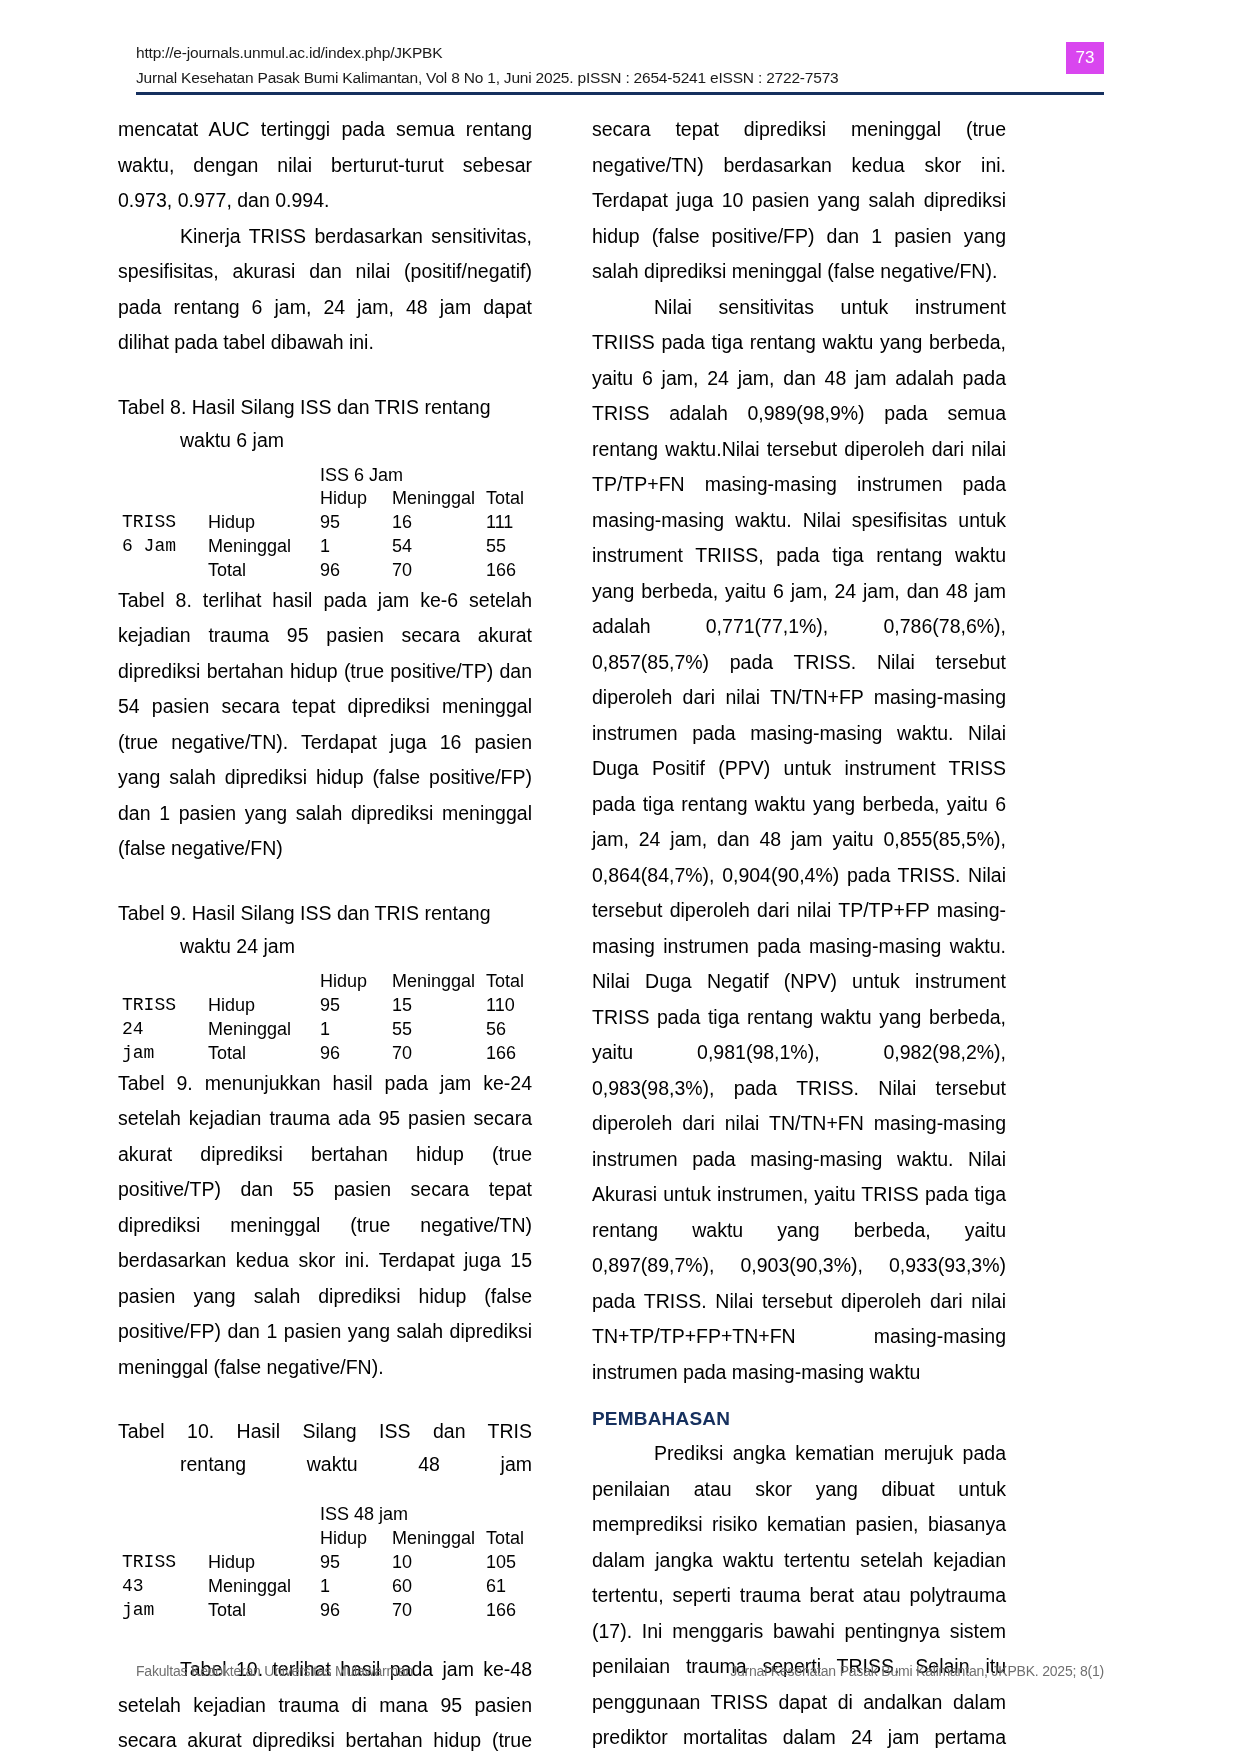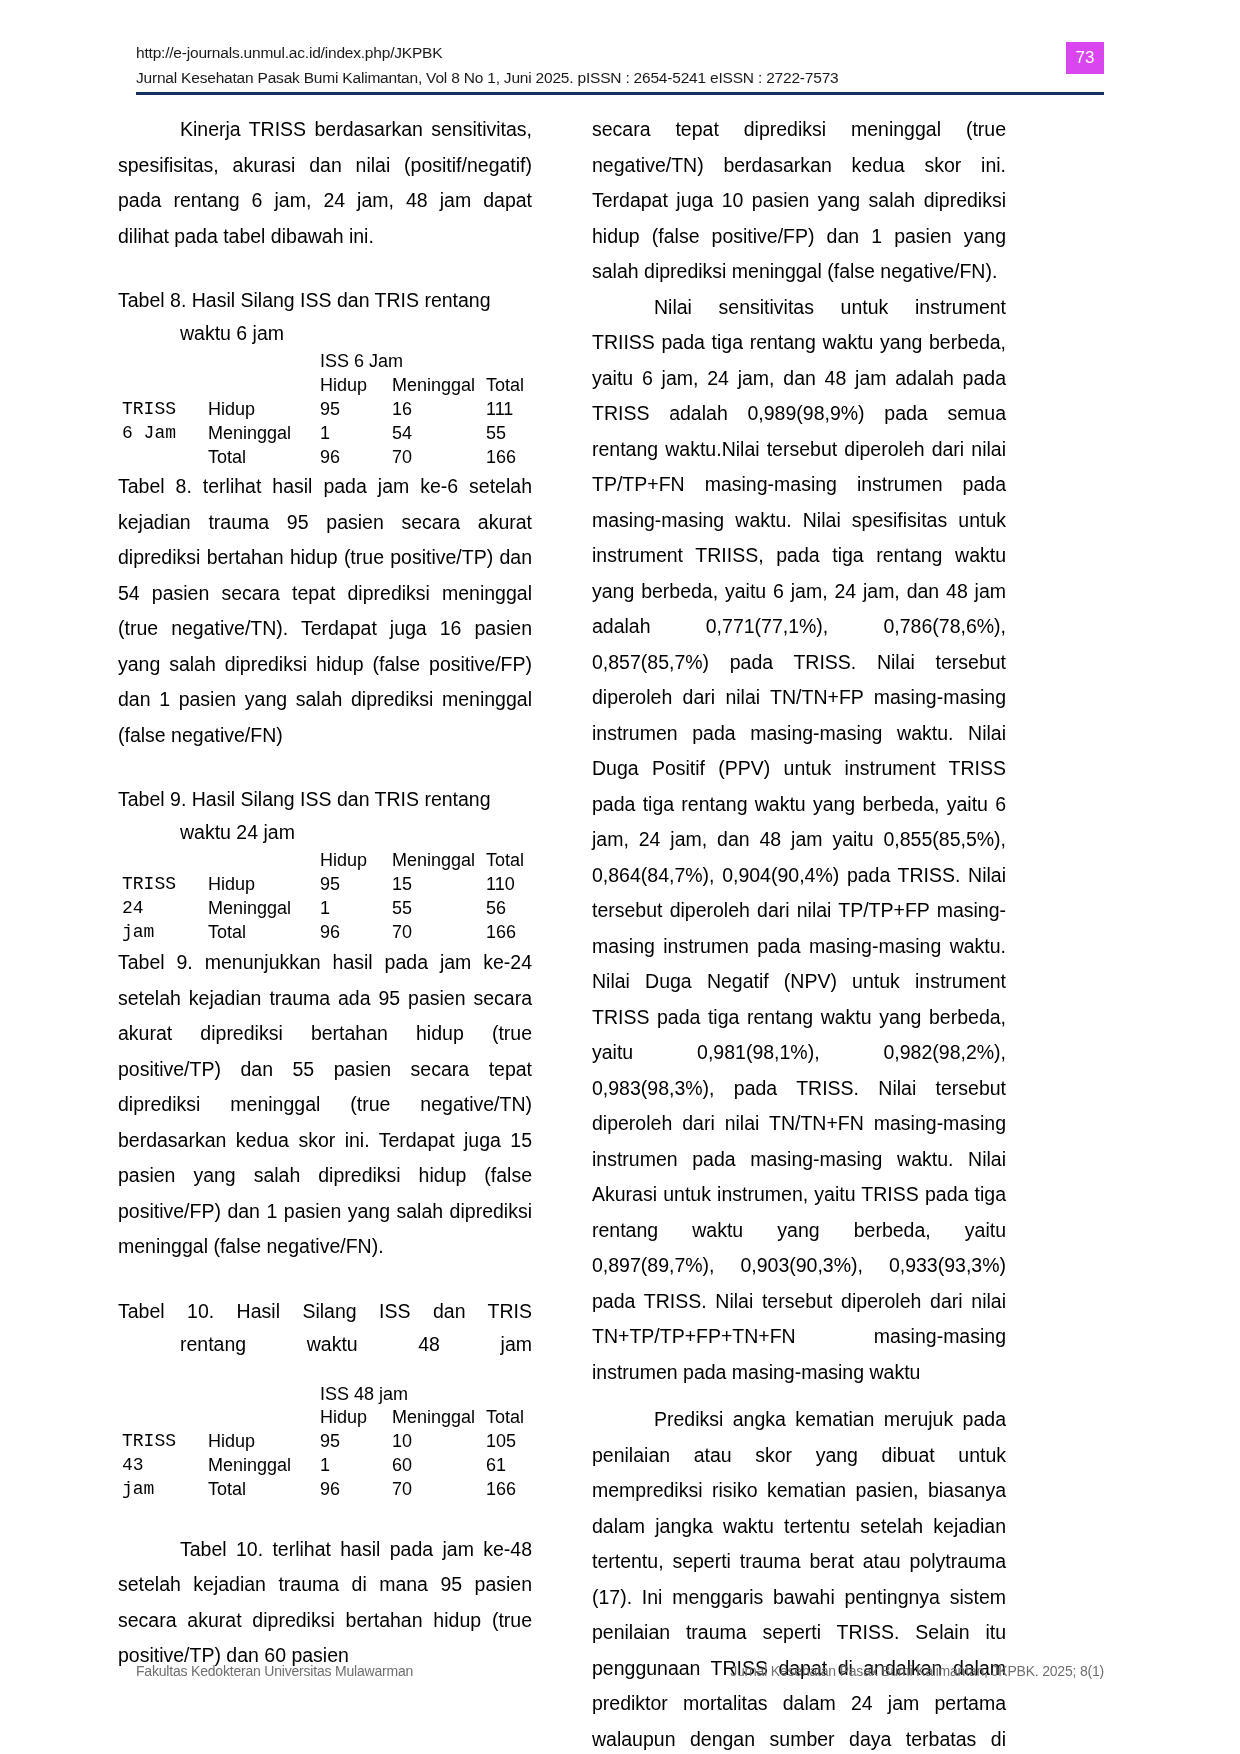--- a/index.html
+++ b/index.html
@@ -105,20 +105,21 @@
   .tbl-caption.spread {
     text-align-last: justify;
   }
 
   
   table.xtab {
     border-collapse: collapse;
     width: 414px;
     font-size: 18px;
     line-height: 1.05;
+    margin-top: 7px;
     table-layout: fixed;
   }
   table.xtab td, table.xtab th {
     padding: 2px 2px 3px 4px;
     vertical-align: bottom;
     font-weight: normal;
     text-align: left;
     border: none;
   }
   .c-lbl1 { width: 86px; }
@@ -177,20 +178,21 @@
     <div class="header-lines">
       <div class="header-line">http://e-journals.unmul.ac.id/index.php/JKPBK</div>
       <div class="header-line">Jurnal Kesehatan Pasak Bumi Kalimantan, Vol 8 No 1, Juni 2025. pISSN : 2654-5241 eISSN : 2722-7573</div>
     </div>
     <div class="page-badge">73</div>
   </div>
   <div class="header-rule"></div>
 
   <div class="col col-left">
 
+    <p class="para noindent">mencatat AUC tertinggi pada semua rentang waktu, dengan nilai berturut-turut sebesar 0.973, 0.977, dan 0.994.</p>
     <p class="para indent">Kinerja TRISS berdasarkan sensitivitas, spesifisitas, akurasi dan nilai (positif/negatif) pada rentang 6 jam, 24 jam, 48 jam dapat dilihat pada tabel dibawah ini.</p>
 
     <div class="gap-sm"></div>
 
     <div class="tbl-caption">
       <span>Tabel 8. Hasil Silang ISS dan TRIS  rentang</span>
       <span class="cap-second">waktu 6 jam</span>
     </div>
 
     <table class="xtab">
@@ -345,20 +347,21 @@
 
     <p class="para indent">Tabel 10. terlihat hasil pada jam ke-48 setelah kejadian trauma di mana 95 pasien secara akurat diprediksi bertahan hidup (true positive/TP) dan 60 pasien</p>
   </div>
 
   <div class="col col-right">
     <p class="para noindent">secara tepat diprediksi meninggal (true negative/TN) berdasarkan kedua skor ini. Terdapat juga 10 pasien yang salah diprediksi hidup (false positive/FP) dan 1 pasien yang salah diprediksi meninggal (false negative/FN).</p>
     <p class="para indent">Nilai sensitivitas untuk instrument TRIISS pada tiga rentang waktu yang berbeda, yaitu 6 jam, 24 jam, dan 48 jam adalah pada TRISS adalah 0,989(98,9%) pada semua rentang waktu.Nilai tersebut diperoleh dari nilai TP/TP+FN masing-masing instrumen pada masing-masing waktu. Nilai spesifisitas untuk instrument TRIISS, pada tiga rentang waktu yang berbeda, yaitu 6 jam, 24 jam, dan 48 jam adalah 0,771(77,1%), 0,786(78,6%), 0,857(85,7%) pada TRISS. Nilai tersebut diperoleh dari nilai TN/TN+FP masing-masing instrumen pada masing-masing waktu. Nilai Duga Positif (PPV) untuk instrument TRISS pada tiga rentang waktu yang berbeda, yaitu 6 jam, 24 jam, dan 48 jam yaitu 0,855(85,5%), 0,864(84,7%), 0,904(90,4%) pada TRISS. Nilai tersebut diperoleh dari nilai TP/TP+FP masing-masing instrumen pada masing-masing waktu. Nilai Duga Negatif (NPV) untuk instrument TRISS pada tiga rentang waktu yang berbeda, yaitu 0,981(98,1%), 0,982(98,2%), 0,983(98,3%), pada TRISS. Nilai tersebut diperoleh dari nilai TN/TN+FN masing-masing instrumen pada masing-masing waktu. Nilai Akurasi untuk instrumen, yaitu TRISS pada tiga rentang waktu yang berbeda, yaitu 0,897(89,7%), 0,903(90,3%), 0,933(93,3%) pada TRISS. Nilai tersebut diperoleh dari nilai TN+TP/TP+FP+TN+FN masing-masing instrumen pada masing-masing waktu</p>
 
     <div class="gap-xs"></div>
 
+    <p class="sec-head">PEMBAHASAN</p>
 
     <p class="para indent">Prediksi angka kematian merujuk pada penilaian atau skor yang dibuat untuk memprediksi risiko kematian pasien, biasanya dalam jangka waktu tertentu setelah kejadian tertentu, seperti trauma berat atau polytrauma (17). Ini menggaris bawahi pentingnya sistem penilaian trauma seperti TRISS. Selain itu penggunaan TRISS dapat di andalkan dalam prediktor mortalitas dalam 24 jam pertama walaupun dengan sumber daya terbatas di rumah sakit(23)(18)</p>
 
   </div>
 
   <div class="footer">
     <span>Fakultas Kedokteran Universitas Mulawarman</span>
     <span>Jurnal Kesehatan Pasak Bumi Kalimantan, JKPBK. 2025; 8(1)</span>
   </div>
 

